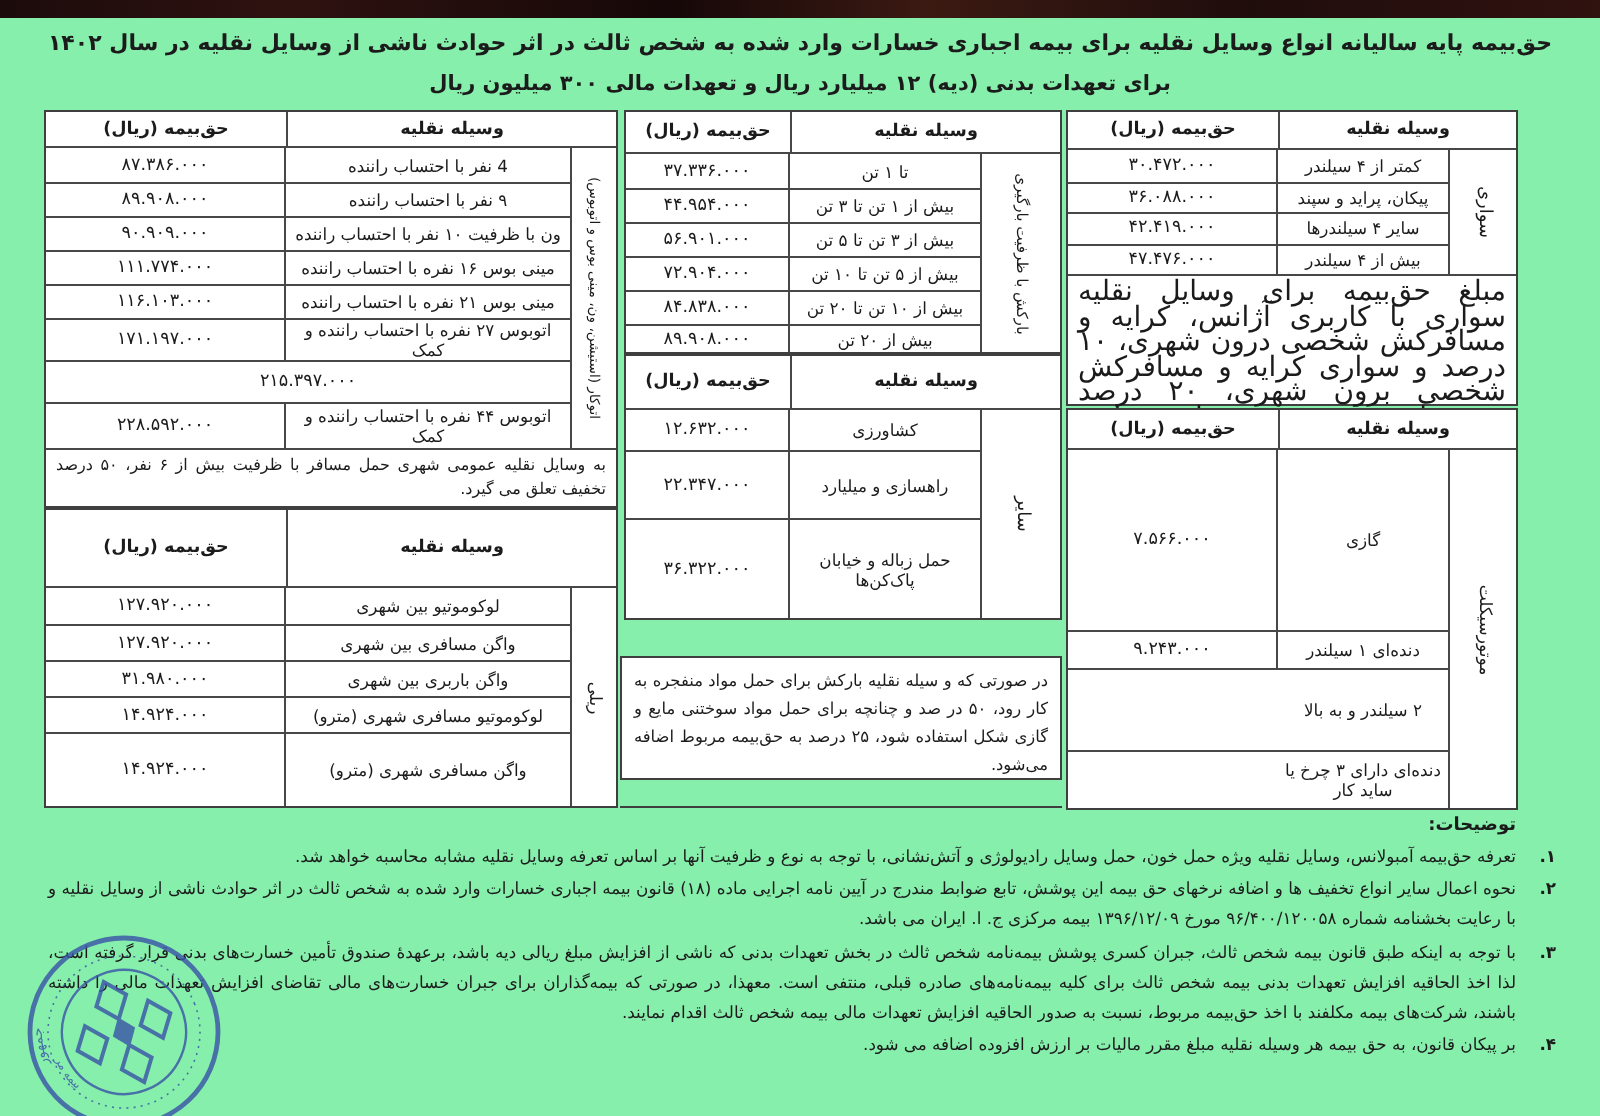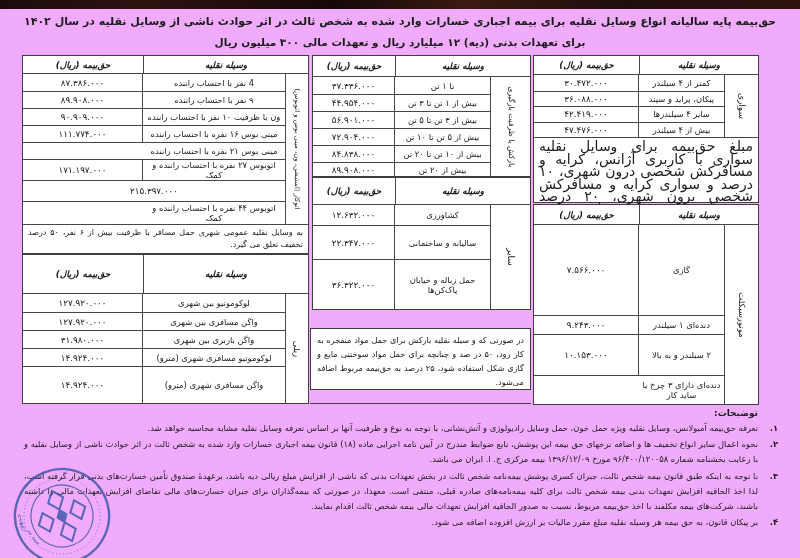--- a/index.html
+++ b/index.html
@@ -1,36 +1,36 @@
 <!DOCTYPE html>
 <html lang="fa" dir="rtl"><head>
 <meta charset="utf-8">
 <style>
   html,body{margin:0;padding:0;}
   #doc{
     position:relative; width:800px; height:558px; overflow:hidden;
-    background:#f0abfc; direction:rtl;
+    background:#86efac; direction:rtl;
     font-family:"DejaVu Sans", sans-serif; color:#1b1b1b;margin-left:12px;
   }
   .topband{position:absolute;top:0;left:0;width:800px;height:9px;
     background:linear-gradient(90deg,#1c0b0b,#2e1210 18%,#160808 42%,#3b1a12 58%,#1f0d0c 78%,#30120f);}
   .title1{position:absolute;top:15px;left:0;width:100%;text-align:center;
     font-size:11px;font-weight:bold;}
   .title2{position:absolute;top:36px;left:0;width:100%;text-align:center;
     font-size:10.5px;font-weight:bold;}
 
   .sub{position:absolute;border:1.4px solid #3f3f3f;box-sizing:border-box;
     display:flex;flex-direction:column;background:#fff;}
   .trow{display:flex;flex-direction:row;box-sizing:border-box;}
   .trow + .trow{border-top:1px solid #474747;}
   .cell{box-sizing:border-box;display:flex;align-items:center;justify-content:center;
     text-align:center;font-size:8.4px;line-height:10px;padding:1px 2px;}
   .cell + .cell{border-left:0;}
   .cell:not(:first-child){border-right:1px solid #474747;}
-  .hdr .cell{font-size:8.8px;font-style:italic;}
+  .hdr .cell{font-size:8.8px;}
   .prem{font-size:8.8px;letter-spacing:.3px;}
   .bodyflex{display:flex;flex-direction:row;border-top:1px solid #474747;flex:1;box-sizing:border-box;}
   .strip{position:relative;box-sizing:border-box;}
   .rowscol{flex:1;display:flex;flex-direction:column;border-right:1px solid #474747;box-sizing:border-box;}
   .vtext{position:absolute;top:50%;left:50%;transform:translate(-50%,-50%) rotate(90deg);
     white-space:nowrap;font-size:8px;}
   .tnote{border-top:1px solid #474747;box-sizing:border-box;
     font-size:14px;line-height:12.6px;text-align:justify;padding:2px 5px;}
   .midnote{position:absolute;border:1.4px solid #3f3f3f;box-sizing:border-box;background:#fff;
     font-size:8.2px;line-height:14px;text-align:justify;padding:4px 6px;}
@@ -97,21 +97,20 @@
         <div class="trow" style="height:90px;">
           <div class="cell" style="width:85px;">گازی</div>
           <div class="cell prem" style="flex:1;">۷.۵۶۶.۰۰۰</div>
         </div>
         <div class="trow" style="height:19px;">
           <div class="cell" style="width:85px;">دنده‌ای ۱ سیلندر</div>
           <div class="cell prem" style="flex:1;">۹.۲۴۳.۰۰۰</div>
         </div>
         <div class="trow" style="height:41px;">
           <div class="cell" style="width:85px;">۲ سیلندر و به بالا</div>
-          <div class="cell prem" style="flex:1;">۱۰.۱۵۳.۰۰۰</div>
         </div>
         <div class="trow" style="flex:1;">
           <div class="cell" style="width:85px;">دنده‌ای دارای ۳ چرخ یا ساید کار</div>
         </div>
       </div>
     </div>
   </div>
 
   <div class="sub" style="left:312px;top:55px;width:219px;height:122px;">
     <div class="trow hdr" style="height:20px;">
@@ -159,21 +158,21 @@
     <div class="bodyflex">
       <div class="strip" style="width:39px;">
         <div class="vtext" style="font-size:9px;">سایر</div>
       </div>
       <div class="rowscol">
         <div class="trow" style="height:20px;">
           <div class="cell" style="width:95px;">کشاورزی</div>
           <div class="cell prem" style="flex:1;">۱۲.۶۳۲.۰۰۰</div>
         </div>
         <div class="trow" style="height:34px;">
-          <div class="cell" style="width:95px;">سالیانه و ساختمانی</div>
+          <div class="cell" style="width:95px;">راهسازی و میلیارد</div>
           <div class="cell prem" style="flex:1;">۲۲.۳۴۷.۰۰۰</div>
         </div>
         <div class="trow" style="flex:1;">
           <div class="cell" style="width:95px;">حمل زباله و خیابان پاک‌کن‌ها</div>
           <div class="cell prem" style="flex:1;">۳۶.۳۲۲.۰۰۰</div>
         </div>
       </div>
     </div>
   </div>
 
@@ -201,30 +200,32 @@
         <div class="trow" style="height:17px;">
           <div class="cell" style="width:142px;">ون با ظرفیت ۱۰ نفر با احتساب راننده</div>
           <div class="cell prem" style="flex:1;">۹۰.۹۰۹.۰۰۰</div>
         </div>
         <div class="trow" style="height:17px;">
           <div class="cell" style="width:142px;">مینی بوس ۱۶ نفره با احتساب راننده</div>
           <div class="cell prem" style="flex:1;">۱۱۱.۷۷۴.۰۰۰</div>
         </div>
         <div class="trow" style="height:17px;">
           <div class="cell" style="width:142px;">مینی بوس ۲۱ نفره با احتساب راننده</div>
+          <div class="cell prem" style="flex:1;">۱۱۶.۱۰۳.۰۰۰</div>
         </div>
         <div class="trow" style="height:21px;">
           <div class="cell" style="width:142px;">اتوبوس ۲۷ نفره با احتساب راننده و کمک</div>
           <div class="cell prem" style="flex:1;">۱۷۱.۱۹۷.۰۰۰</div>
         </div>
         <div class="trow" style="height:21px;">
           <div class="cell prem" style="flex:1;">۲۱۵.۳۹۷.۰۰۰</div>
         </div>
         <div class="trow" style="flex:1;">
           <div class="cell" style="width:142px;">اتوبوس ۴۴ نفره با احتساب راننده و کمک</div>
+          <div class="cell prem" style="flex:1;">۲۲۸.۵۹۲.۰۰۰</div>
         </div>
       </div>
     </div>
     <div class="tnote" style="height:31px;font-size:8px;line-height:12px;">به وسایل نقلیه عمومی شهری حمل مسافر با ظرفیت بیش از ۶ نفر، ۵۰ درصد تخفیف تعلق می گیرد.</div>
   </div>
 
   <div class="sub" style="left:22px;top:254px;width:287px;height:150px;">
     <div class="trow hdr" style="height:38px;">
       <div class="cell" style="width:164px;font-weight:bold;">وسیله نقلیه</div>
       <div class="cell" style="flex:1;font-weight:bold;">حق‌بیمه (ریال)</div>

